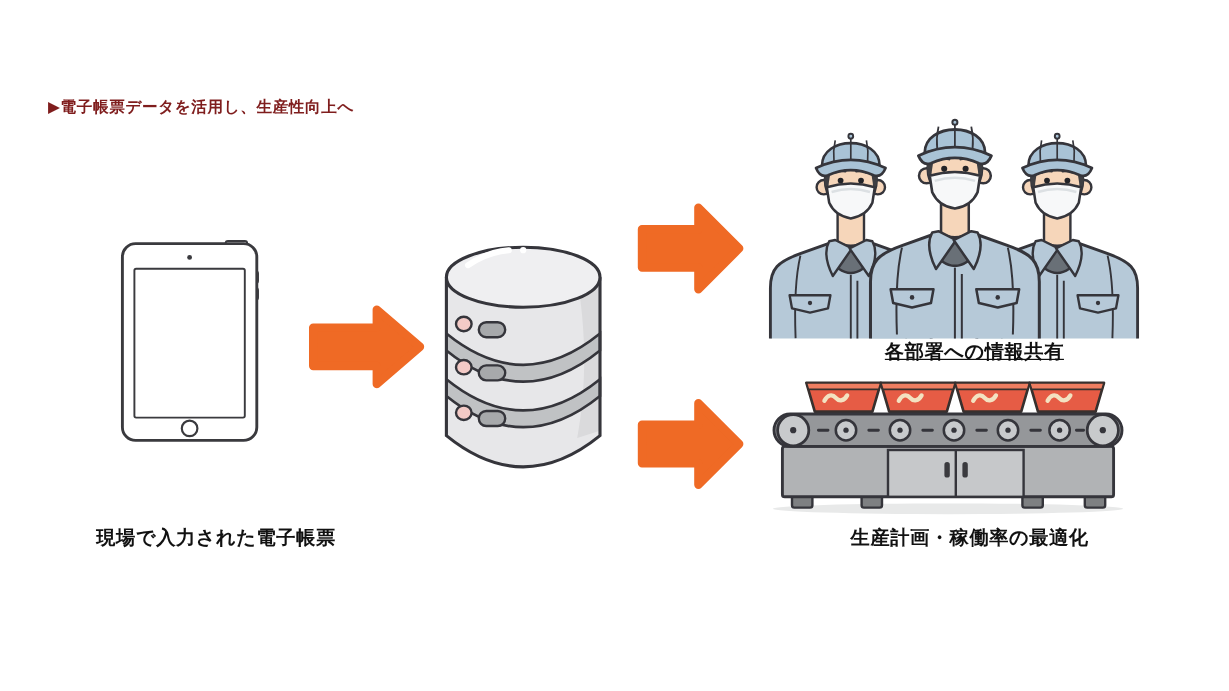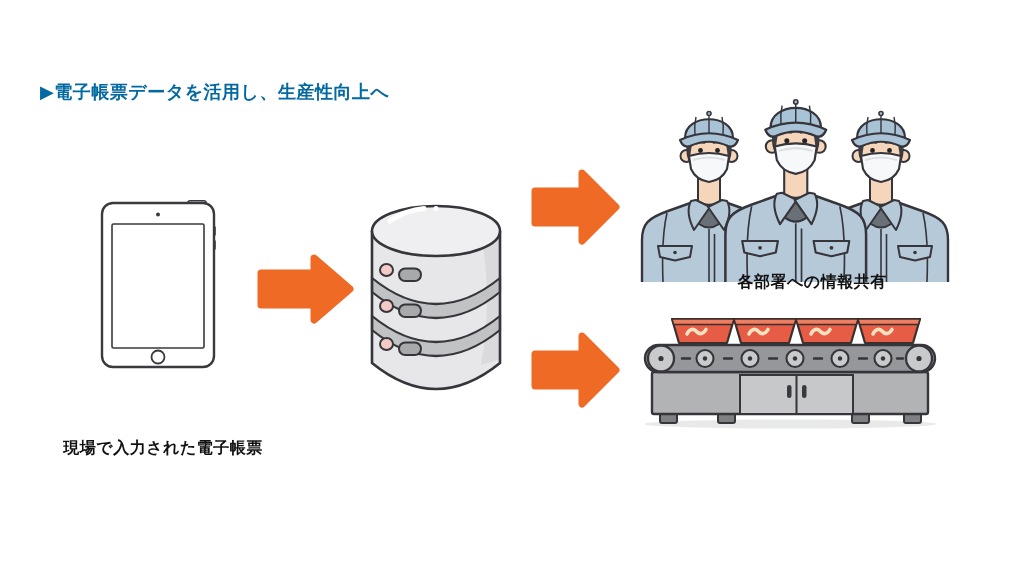--- a/index.html
+++ b/index.html
@@ -9,23 +9,23 @@
     position: relative;
     width: 1024px;
     height: 576px;
     background: #ffffff;
     overflow: hidden;
   }
   .title {
     position: absolute;
     left: 40px;
     top: 80px;
-    font-size: 18px;
+    font-size: 13px;
     font-weight: bold;
-    color: #0369a1;
+    color: #7f1d1d;
     letter-spacing: 0.5px;
     white-space: nowrap;
   }
   .node-label {
     position: absolute;
     width: 320px;
     text-align: center;
     font-size: 16px;
     font-weight: bold;
     color: #111111;
@@ -194,16 +194,17 @@
         <circle cx="155" cy="55.5" r="2.2" fill="#35353B"></circle>
       <circle cx="200" cy="55.5" r="8.5" fill="#C8CACC" stroke="#35353B" stroke-width="2.1"></circle>
         <circle cx="200" cy="55.5" r="2.2" fill="#35353B"></circle>
       <circle cx="243" cy="55.5" r="8.5" fill="#C8CACC" stroke="#35353B" stroke-width="2.1"></circle>
         <circle cx="243" cy="55.5" r="2.2" fill="#35353B"></circle>
     </g>
 
     <path d="M42,55.5 h8 M84,55.5 h8 M129,55.5 h8 M174,55.5 h8 M219,55.5 h8 M257,55.5 h6" stroke="#35353B" stroke-width="2.4" stroke-linecap="round"></path>
   </svg>
 
-  <div class="node-label" style="left:3px;  top:438px;">現場で入力された電子帳票</div>
-  <div class="node-label" style="left:652px; top:272px;">各部署への情報共有</div>
+  <div class="node-label" style="left:20px;  top:438px;">現場で入力された電子帳票</div>
+  <div class="node-label" style="left:652px; top:283px;text-decoration:underline;">各部署への情報共有</div>
+  <div class="node-label" style="left:648px; top:438px;">生産計画・稼働率の最適化</div>
 
 </div>
 
 </body></html>

